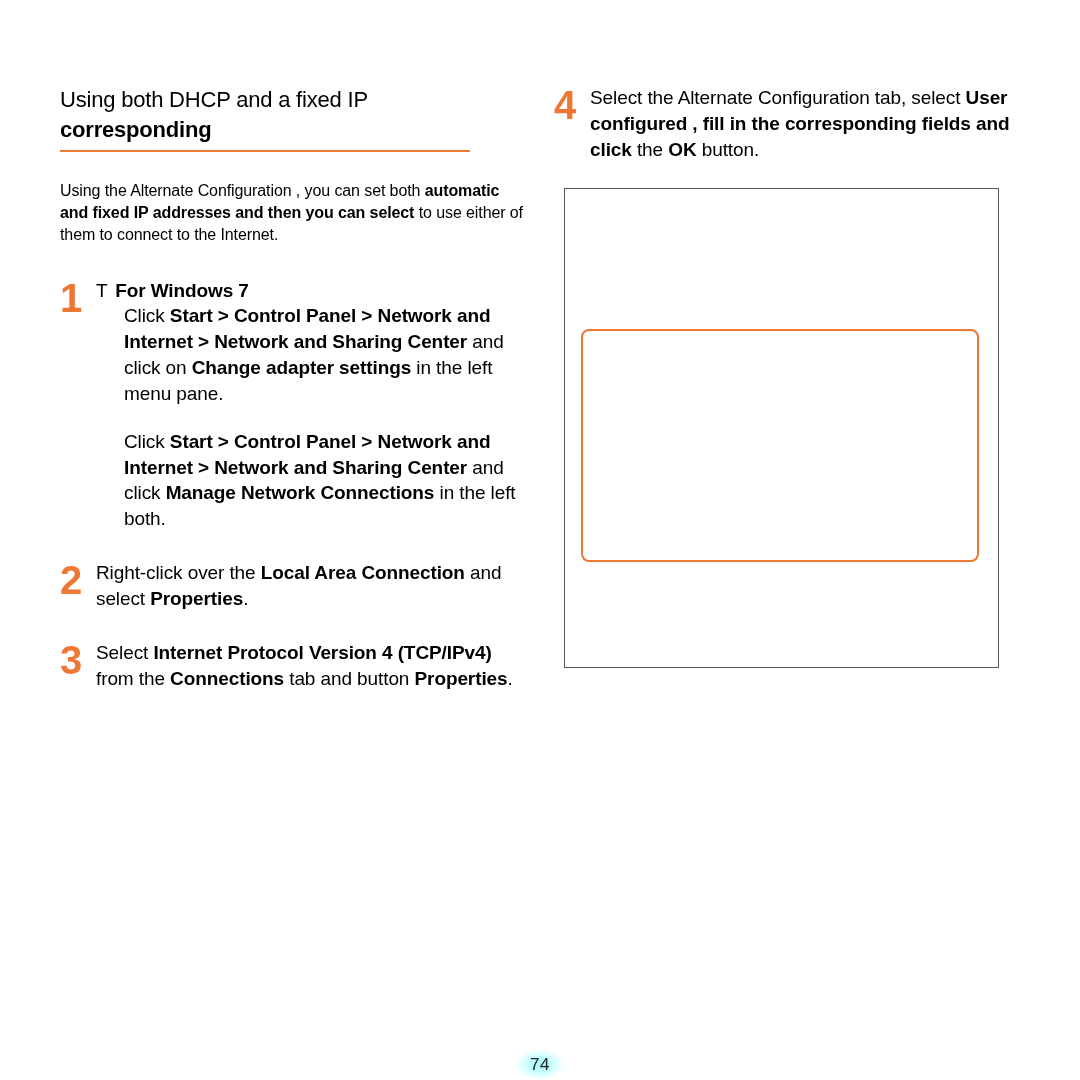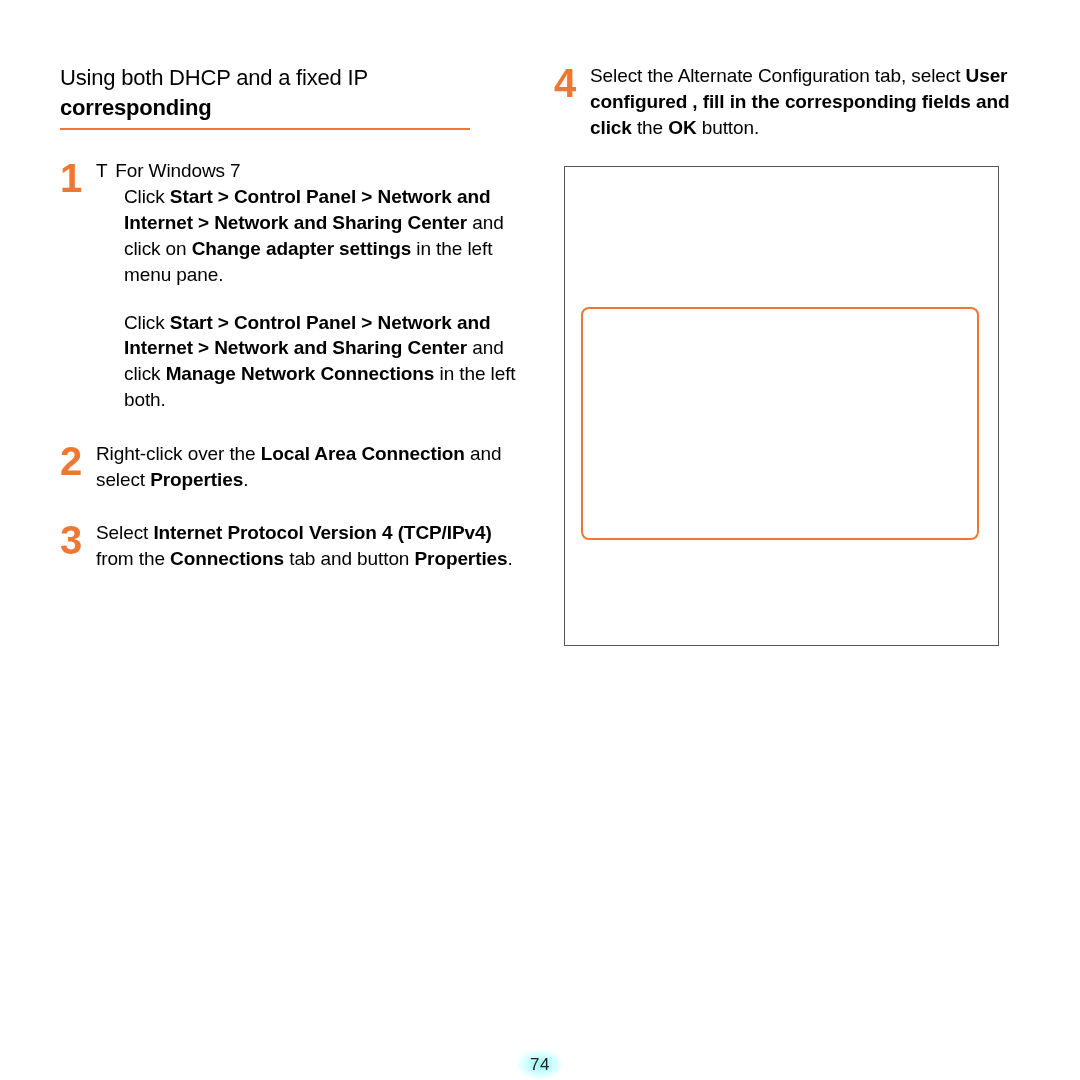--- a/index.html
+++ b/index.html
@@ -5,24 +5,23 @@
   * { margin: 0; padding: 0; box-sizing: border-box; }
   body {
     width: 1080px;
     height: 1080px;
     background: #ffffff;
     font-family: Arial, Helvetica, sans-serif;
     color: #000000;
     position: relative;
   }
   .page {
-    padding: 37px 60px 0 60px;
+    padding: 85px 60px 0 60px;
     display: flex;
     gap: 28px;
-    margin-top: 26px;
   }
   .left-col {
     width: 475px;
   }
   .right-col {
     width: 475px;
   }
   .section-title {
     font-size: 22px;
     font-weight: normal;
@@ -65,21 +64,21 @@
     letter-spacing: -0.1px;
     flex: 1;
   }
   .step-body strong { font-weight: bold; }
   .sub-block { margin-bottom: 22px; }
   .sub-block .marker {
     display: inline-block;
     width: 14px;
   }
   .sub-block .sub-head {
-    font-weight: normal;
+    font-weight: bold;
     text-align: center;
   }
   .sub-content {
     padding-left: 28px;
   }
   .right-col .step { margin-bottom: 26px; }
   .screenshot-box {
     border: 1px solid #555;
     width: 435px;
     height: 480px;
@@ -119,20 +118,23 @@
 <body>
 
 <div class="page">
   <div class="left-col">
     <div class="section-title">
       <span>Using both DHCP and a fixed IP</span><br>
       <span class="bold">corresponding</span>
     </div>
     <div class="title-underline"></div>
 
+    <p class="intro">
+      <span>Using the Alternate Configuration    , you can set both </span><strong>automatic and fixed IP addresses and then you can select</strong><span> to use either of them to connect to the Internet.</span>
+    </p>
 
     <div class="step">
       <div class="step-num">1</div>
       <div class="step-body">
         <div class="sub-block">
           <div>
             <span class="marker">T</span>
             <span class="sub-head">For Windows 7</span>
           </div>
           <div class="sub-content">

